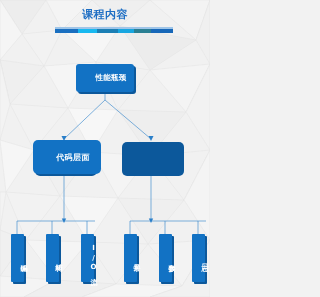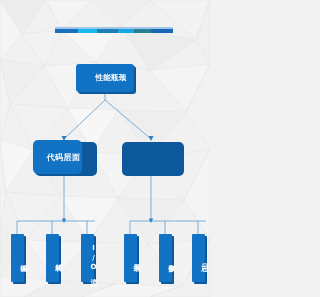--- a/index.html
+++ b/index.html
@@ -106,21 +106,21 @@
   }
   .node-top-shadow {
     left: 78px;
     top: 66px;
     width: 58px;
     height: 28px;
     border-radius: 3px;
   }
 
   .node-mid {
-    width: 49px;
+    width: 68px;
     height: 34px;
     border-radius: 5px;
     top: 140px;
     font-size: 8px;
     font-weight: bold;
     letter-spacing: 0.4px;
   }
   .node-mid-left  { left: 33px; }
   .node-mid-right { left: 120px; }
   .node-mid-shadow {
@@ -206,20 +206,21 @@
       <polygon points="26,240 88,242 56,280" fill="#f5f5f5"></polygon>
       <polygon points="88,242 148,244 116,284" fill="#f1f1f1"></polygon>
       <polygon points="148,244 210,240 182,286" fill="#f3f3f3"></polygon>
       <polygon points="0,276 56,280 24,297 0,297" fill="#f4f4f4"></polygon>
       <polygon points="56,280 116,284 82,297 24,297" fill="#efefef"></polygon>
       <polygon points="116,284 182,286 150,297 82,297" fill="#f5f5f5"></polygon>
       <polygon points="182,286 210,240 210,297 150,297" fill="#f1f1f1"></polygon>
     </g>
   </svg>
 
+  <div class="title-text">课程内容</div>
 
   <div class="title-bar">
     <div class="title-bar-top"></div>
     <div class="title-bar-segs">
       <div class="seg seg-a"></div>
       <div class="seg seg-b"></div>
       <div class="seg seg-c"></div>
       <div class="seg seg-d"></div>
       <div class="seg seg-e"></div>
       <div class="seg seg-f"></div>

